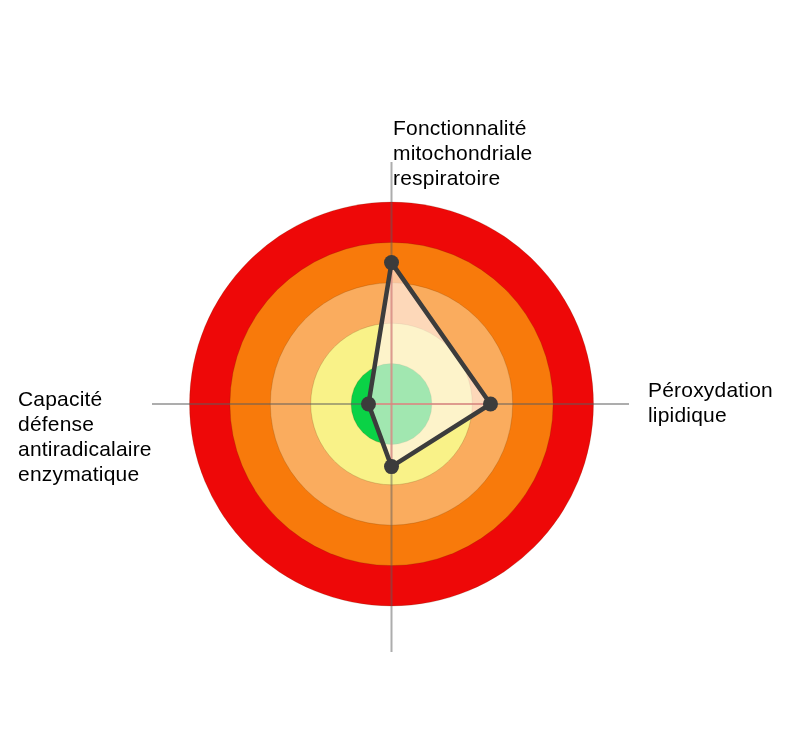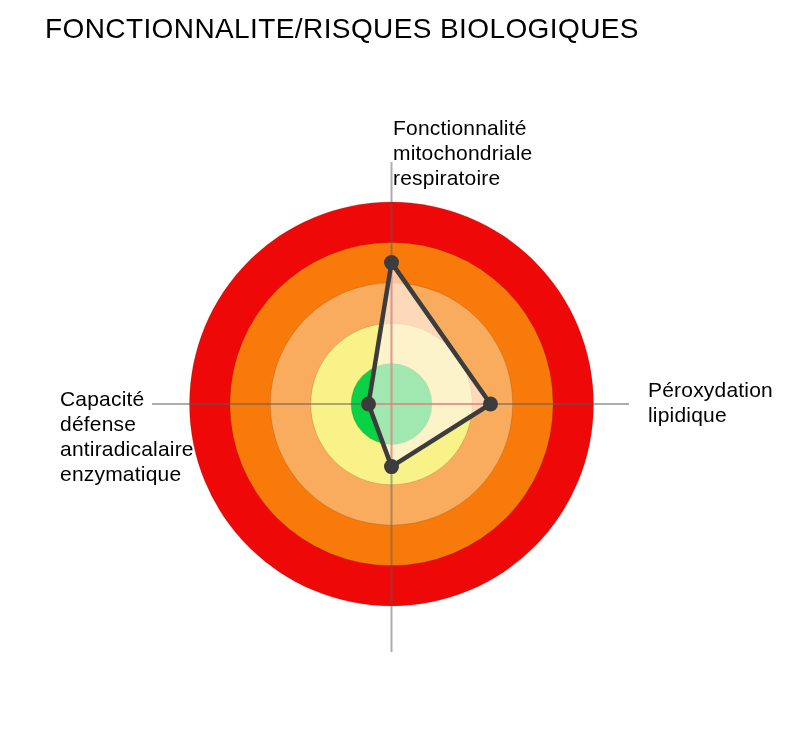--- a/index.html
+++ b/index.html
@@ -6,27 +6,26 @@
   #page{position:relative;width:800px;height:738px;background:#ffffff;overflow:hidden;
         font-family:"Liberation Sans",sans-serif;color:#000;}
   #chart-title{position:absolute;left:45px;top:14px;font-size:28px;line-height:30px;
         font-weight:400;letter-spacing:0.4px;white-space:nowrap;}
   #radar-svg{position:absolute;left:0;top:0;}
   .axis-label{position:absolute;font-size:21px;line-height:25px;white-space:pre-line;
         letter-spacing:0.2px;}
   #axis-label-top{left:393px;top:115px;}
   #axis-label-right{left:648px;top:377px;}
   #axis-label-bottom{left:393px;top:661px;}
-  #axis-label-left{left:18px;top:386px;margin-left:42px;}
+  #axis-label-left{left:18px;top:386px;}
 </style>
 </head>
 <body>
 
 <div id="page">
-  <div id="chart-title">FONCTIONNALITE/RISQUES BIOLOGIQUES</div>
 
   <svg id="radar-svg" width="800" height="738" viewBox="0 0 800 738">
       <circle cx="391.5" cy="404" r="202" fill="#EE0808" stroke="rgba(80,45,0,0.18)" stroke-width="1"></circle>
       <circle cx="391.5" cy="404" r="161.6" fill="#F87A0B" stroke="rgba(80,45,0,0.18)" stroke-width="1"></circle>
       <circle cx="391.5" cy="404" r="121.19999999999999" fill="#FAAC5E" stroke="rgba(80,45,0,0.18)" stroke-width="1"></circle>
       <circle cx="391.5" cy="404" r="80.8" fill="#F9F288" stroke="rgba(80,45,0,0.18)" stroke-width="1"></circle>
       <circle cx="391.5" cy="404" r="40.4" fill="#0AD246" stroke="rgba(80,45,0,0.18)" stroke-width="1"></circle>
       <line x1="152" y1="404" x2="629" y2="404" stroke="rgba(92,92,92,0.5)" stroke-width="2"></line>
       <line x1="391.5" y1="162" x2="391.5" y2="652" stroke="rgba(92,92,92,0.5)" stroke-width="2"></line>
       <polygon points="391.5,262.6 490.5,404.0 391.5,466.6 368.5,404.0" fill="rgba(255,244,242,0.62)"></polygon>

